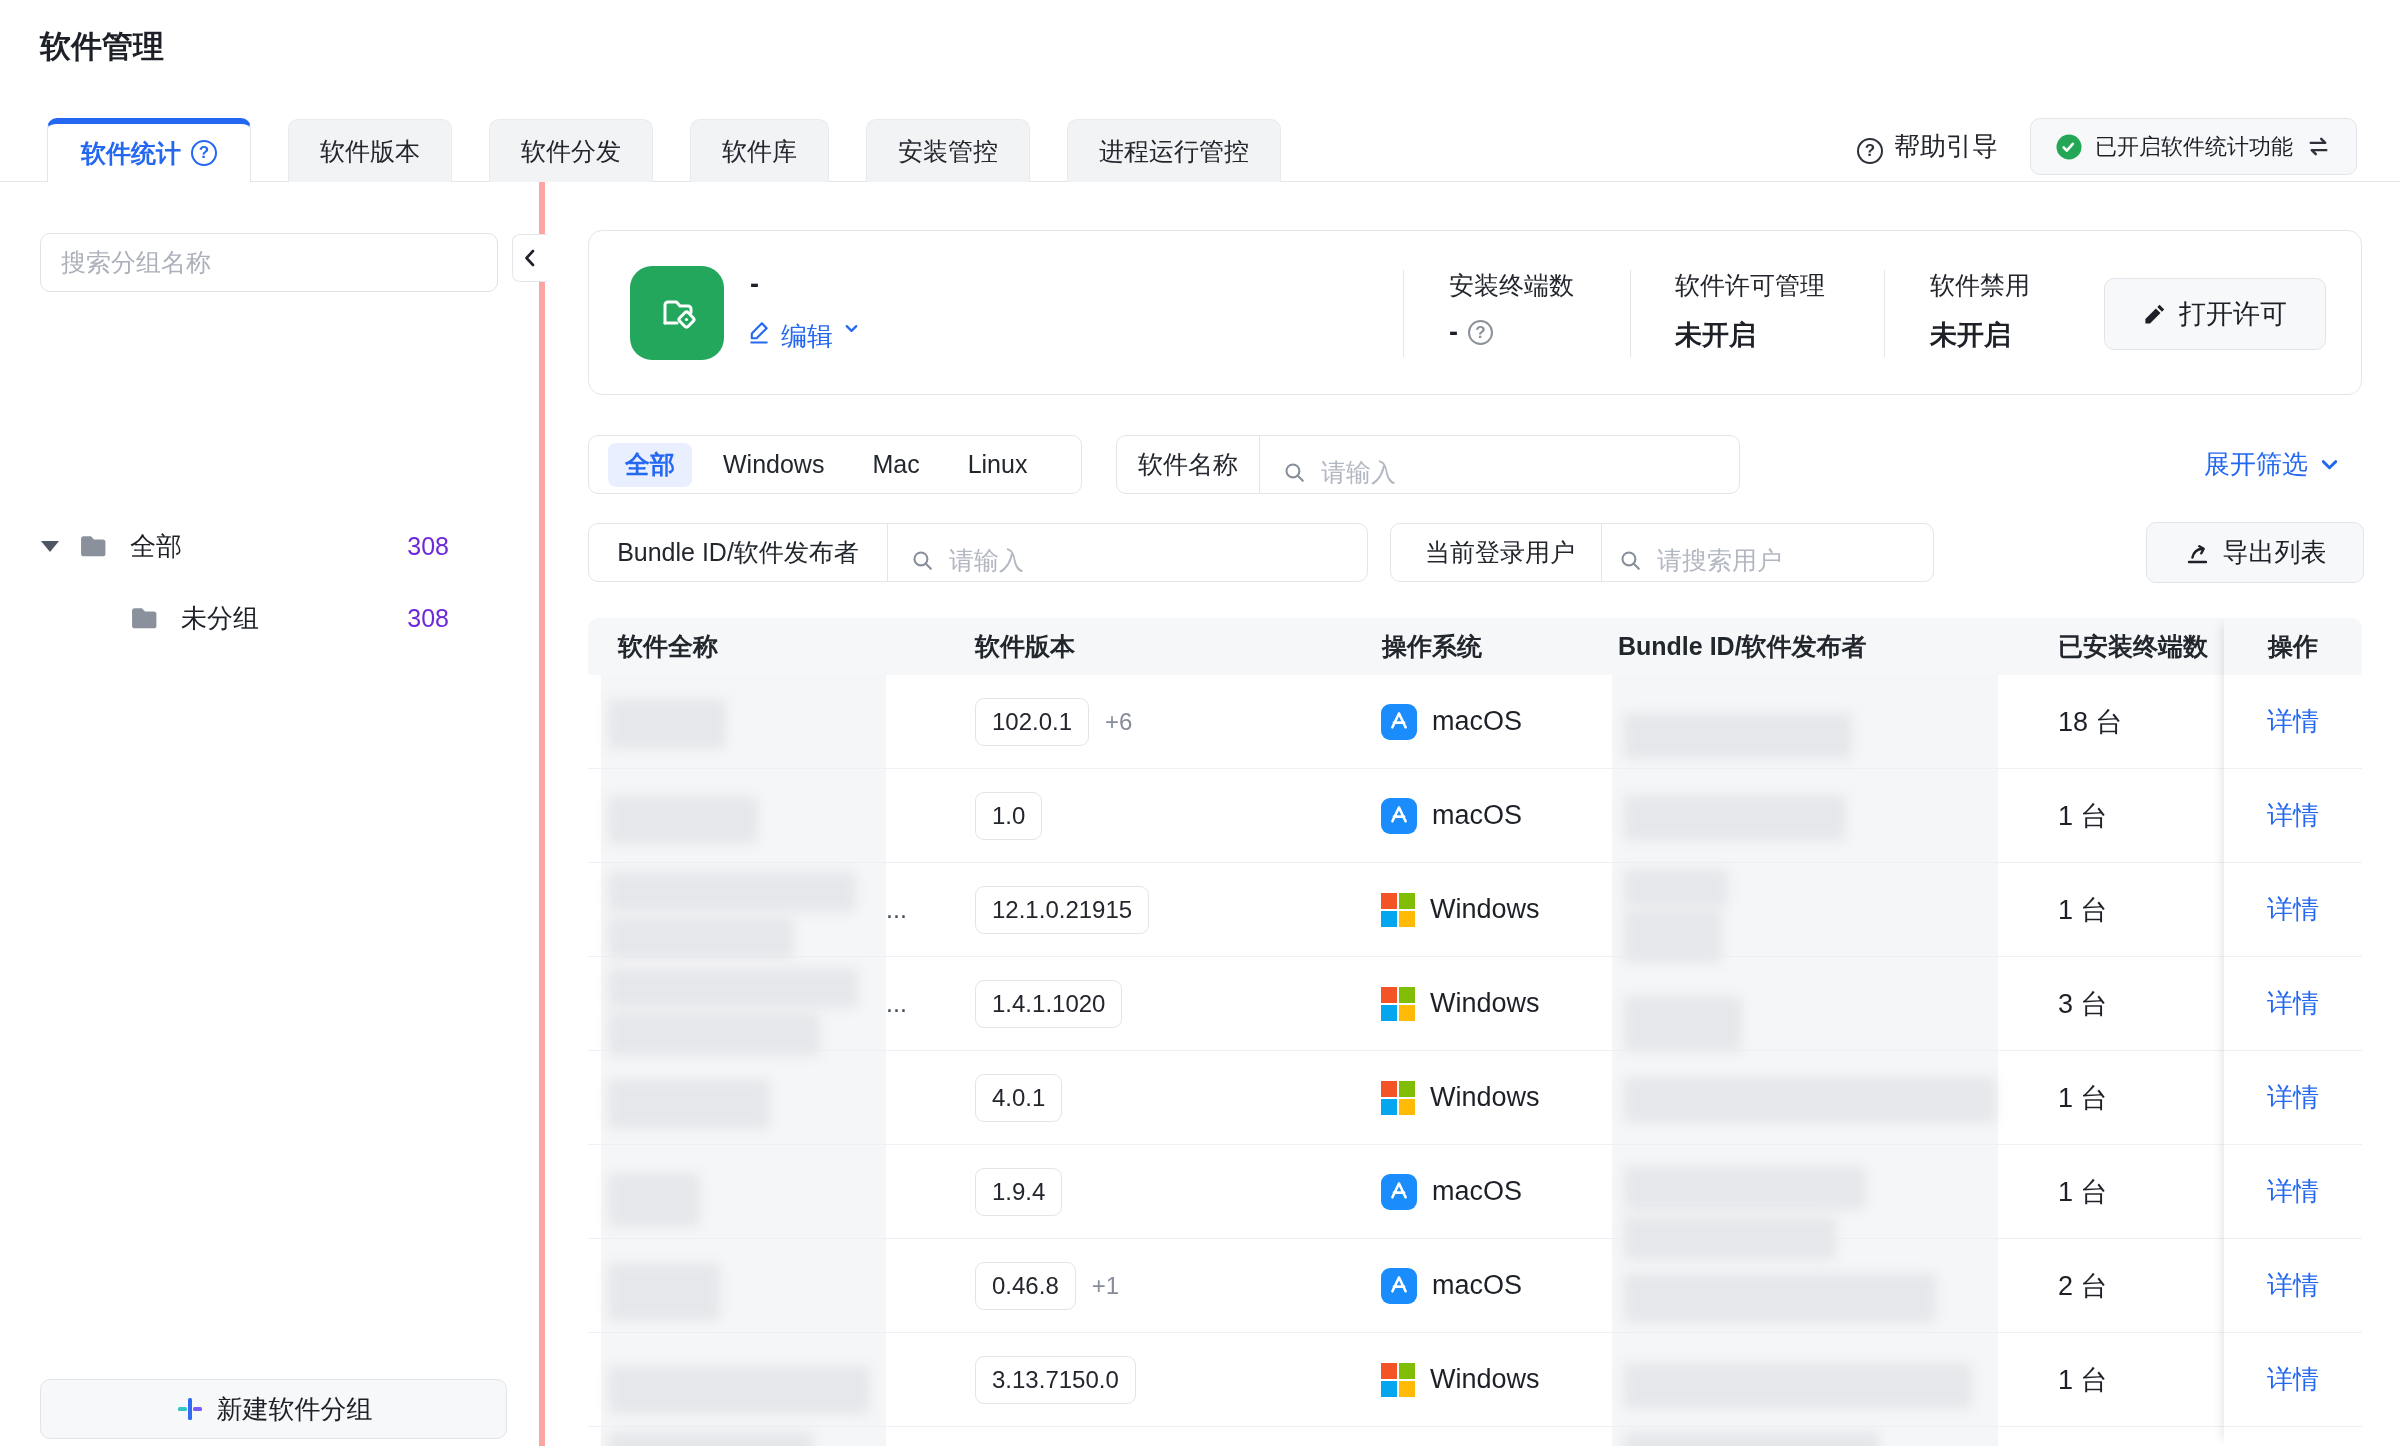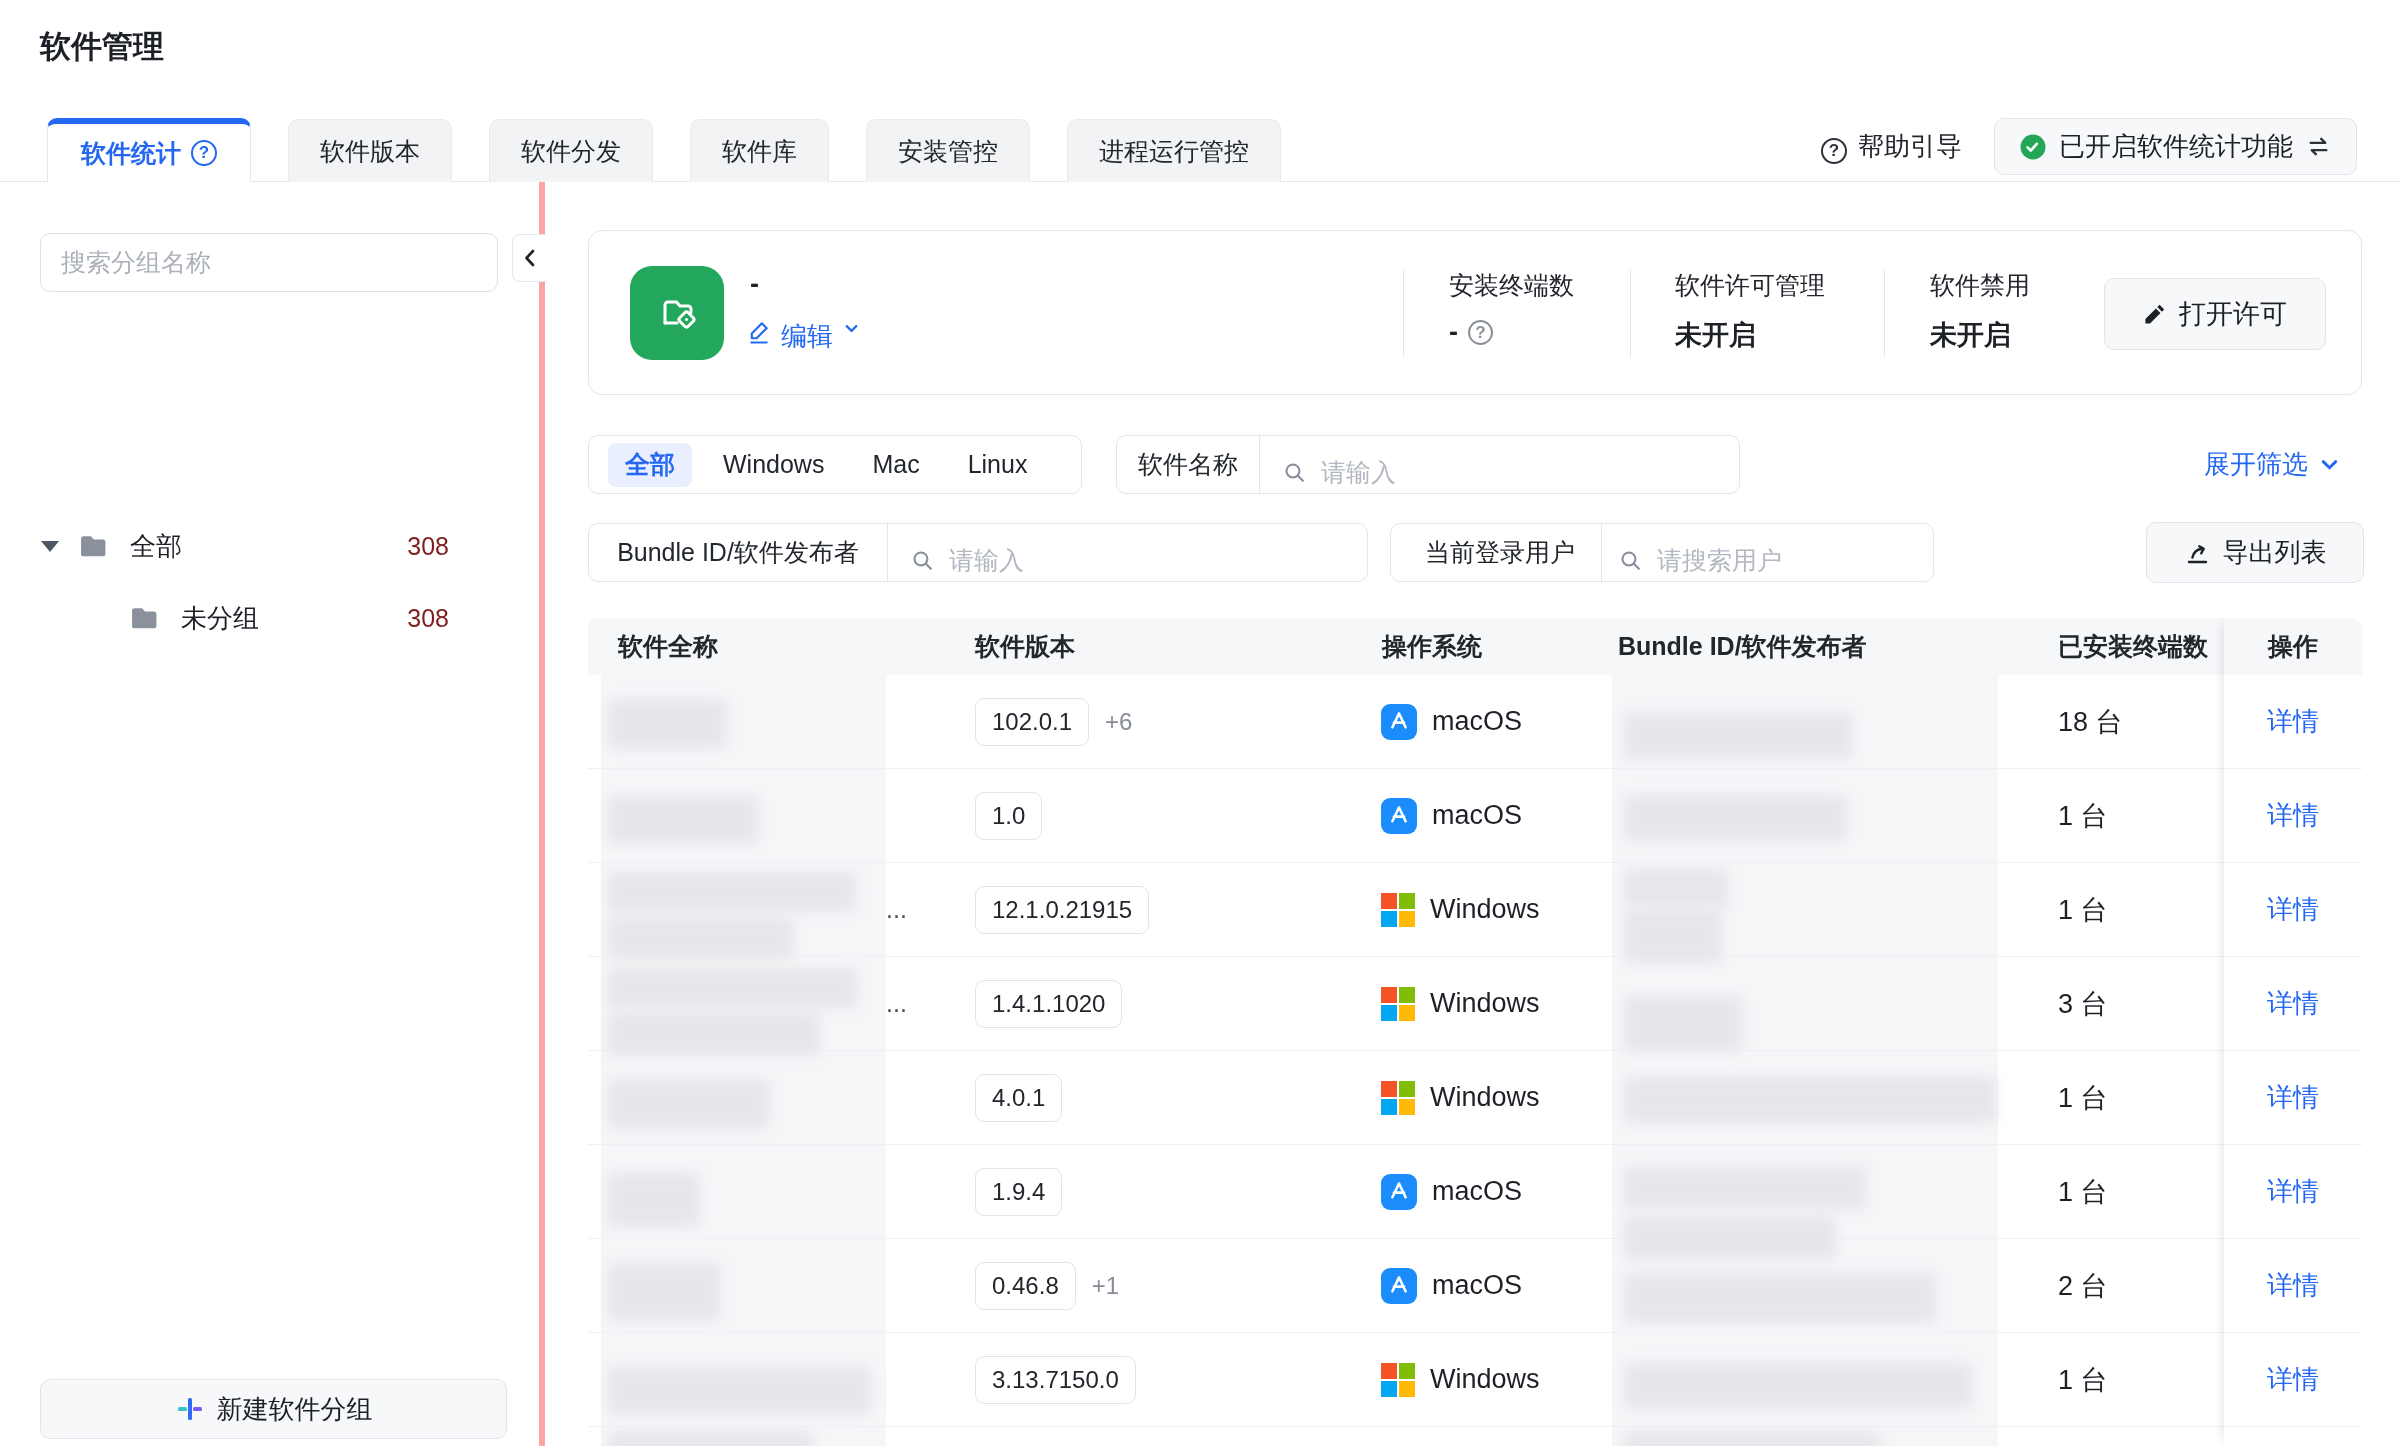--- a/index.html
+++ b/index.html
@@ -17,35 +17,35 @@
   .tab.active{height:64px;background:#fff;color:#2468f2;font-weight:600;
        border:1px solid #e5e6eb;border-bottom:none;border-top:6px solid #2468f2;padding:0 33px;}
   .qcircle{width:26px;height:26px;border:2px solid currentColor;border-radius:50%;
        display:inline-flex;align-items:center;justify-content:center;font-size:17px;font-weight:700;box-sizing:border-box;}
   .qcircle::after{content:"?";}
   .qcircle.gray{color:#8b9199;width:25px;height:25px;}
   .top-actions{right:43px;top:118px;height:57px;display:flex;align-items:center;gap:32px;}
   .help-link{display:flex;align-items:flex-end;gap:11px;font-size:26px;color:#23262d;cursor:pointer;}
   .help-link .qcircle{color:#2d3139;}
   .soft-btn{display:inline-flex;align-items:center;gap:12px;background:#f7f8fa;
-       border:1px solid #e2e4e9;border-radius:10px;color:#1d2127;font-size:26px;font-weight:500;cursor:pointer;}
+       border:1px solid #e2e4e9;border-radius:10px;color:#1d2127;font-size:22px;font-weight:500;cursor:pointer;}
   .status-btn{height:57px;padding:0 24px;box-sizing:border-box;}
 
   
   .sidebar{left:0;top:182px;width:545px;height:1264px;border-right:6px solid #fca5a5;box-sizing:border-box;background:#fff;}
   .group-search{position:absolute;left:40px;top:51px;width:458px;height:59px;box-sizing:border-box;
        border:1.5px solid #dfe2e7;border-radius:10px;padding:0 20px;font-size:25px;color:#1d2127;
        font-family:"Liberation Sans",sans-serif;outline:none;background:#fff;}
   .group-search::placeholder{color:#abb0ba;}
   .collapse-handle{left:512px;top:234px;width:34px;height:46px;background:#fff;border:1px solid #e5e6eb;
        border-right:none;border-radius:8px 0 0 8px;display:flex;align-items:center;justify-content:center;
        z-index:3;cursor:pointer;}
   .tree-row{position:absolute;height:50px;display:flex;align-items:center;cursor:pointer;width:505px;}
   .tree-label{font-size:26px;color:#1d2127;}
-  .tree-count{position:absolute;right:97px;font-size:25px;color:#7f1d1d;}
+  .tree-count{position:absolute;right:97px;font-size:25px;color:#6d28d9;}
   .caret{width:0;height:0;border-left:9px solid transparent;border-right:9px solid transparent;
        border-top:11px solid #4e5663;}
   .new-group-btn{left:40px;top:1197px;width:465px;height:58px;justify-content:center;font-size:26px;}
 
   
   .group-card{left:588px;top:230px;width:1774px;height:165px;border:1px solid #e5e6eb;border-radius:14px;box-sizing:border-box;}
   .gc-icon{position:absolute;left:41px;top:35px;width:94px;height:94px;border-radius:22px;background:#23a75d;
        display:flex;align-items:center;justify-content:center;}
   .gc-name{position:absolute;left:161px;top:38px;font-size:27px;font-weight:600;}
   .gc-edit{position:absolute;left:158px;top:88px;display:flex;align-items:flex-start;gap:9px;

